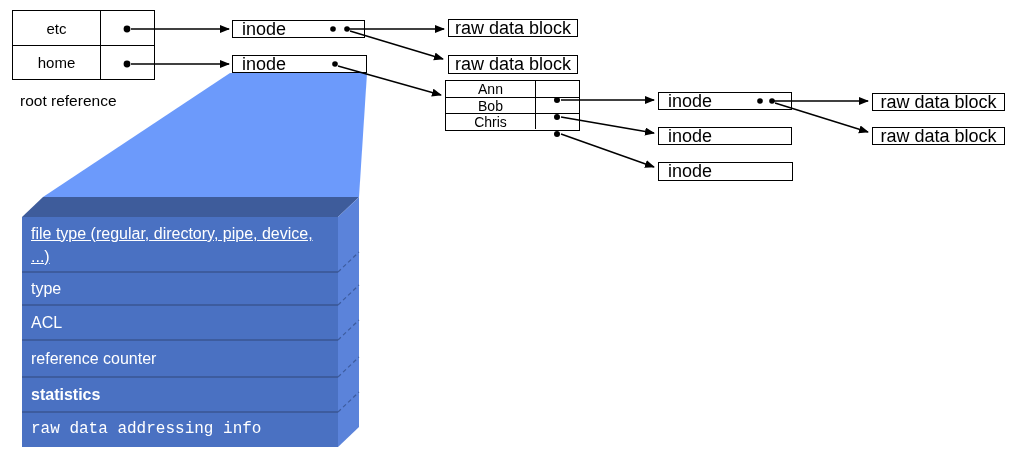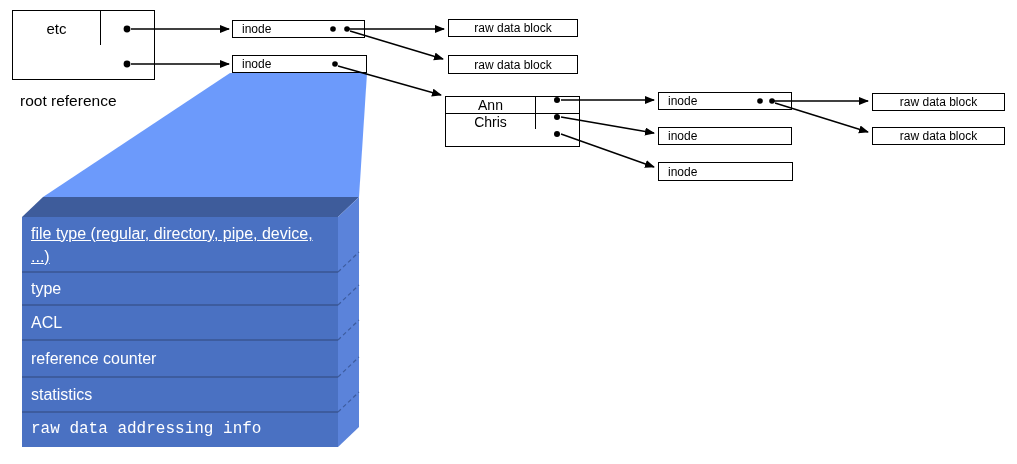--- a/index.html
+++ b/index.html
@@ -1,33 +1,33 @@
 <!DOCTYPE html>
 <html><head>
 <meta charset="utf-8">
 <title>Diagram</title>
 <style>
   html,body{margin:0;padding:0;background:#ffffff;}
   body{font-family:"Liberation Sans","DejaVu Sans",sans-serif;}
   .canvas{position:relative;width:1017px;height:464px;background:#ffffff;overflow:hidden;border-radius:16px;}
   .layer-svg{position:absolute;left:0;top:0;z-index:0;}
   .box{position:absolute;box-sizing:border-box;border:1.5px solid #000;background:transparent;
-       display:flex;align-items:center;font-size:12px;color:#000;z-index:2;}
+       display:flex;align-items:center;font-size:18px;color:#000;z-index:2;}
   .box.pad{padding-left:9px;}
   .box.center{justify-content:center;}
   .dirtable{position:absolute;box-sizing:border-box;border:1.5px solid #000;z-index:2;}
   .dirrow{display:flex;box-sizing:border-box;}
   .dirrow + .dirrow{border-top:1.5px solid #000;}
   .namecell{display:flex;align-items:center;justify-content:center;box-sizing:border-box;
             border-right:1.5px solid #000;}
   .ptrcell{flex:1;}
   .root-table{left:12px;top:10px;width:143px;height:70px;font-size:15px;}
   .root-table .dirrow{height:34px;}
   .root-table .namecell{width:88px;}
-  .home-table{left:445px;top:96px;width:135px;height:51px;font-size:14px;}
+  .home-table{left:445px;top:80px;width:135px;height:51px;font-size:14px;}
   .home-table .dirrow{height:16px;}
   .home-table .namecell{width:90px;}
   .caption{position:absolute;left:20px;top:92px;font-size:15.5px;color:#000;z-index:2;}
   .detail-row{position:absolute;left:22px;width:316px;box-sizing:border-box;color:#ffffff;
               font-size:16px;z-index:2;display:flex;align-items:center;padding-left:9px;
               padding-right:14px;line-height:23px;}
   .detail-row.first{align-items:flex-start;padding-top:5px;line-height:23px;}
 </style>
 </head>
 <body>
@@ -86,47 +86,55 @@
       <line x1="774" y1="101" x2="868" y2="101"></line>
       <line x1="775" y1="103" x2="868" y2="132"></line>
     </g>
   </svg>
 
   <div class="dirtable root-table">
     <div class="dirrow">
       <div class="namecell">etc</div>
       <div class="ptrcell"></div>
     </div>
+    <div class="dirrow">
+      <div class="namecell">home</div>
+      <div class="ptrcell"></div>
+    </div>
   </div>
   <div class="caption">root reference</div>
 
   <div class="box pad" style="left:232px;top:20px;width:133px;height:18px;">inode</div>
   <div class="box pad" style="left:232px;top:55px;width:135px;height:18px;">inode</div>
 
   <div class="box center" style="left:448px;top:19px;width:130px;height:18px;">raw data block</div>
   <div class="box center" style="left:448px;top:55px;width:130px;height:19px;">raw data block</div>
 
   <div class="dirtable home-table">
     <div class="dirrow">
       <div class="namecell">Ann</div>
+      <div class="ptrcell"></div>
+    </div>
+    <div class="dirrow">
+      <div class="namecell">Bob</div>
       <div class="ptrcell"></div>
     </div>
     <div class="dirrow">
       <div class="namecell">Chris</div>
       <div class="ptrcell"></div>
     </div>
   </div>
 
   <div class="box pad" style="left:658px;top:92px;width:134px;height:18px;">inode</div>
   <div class="box pad" style="left:658px;top:127px;width:134px;height:18px;">inode</div>
   <div class="box pad" style="left:658px;top:162px;width:135px;height:19px;">inode</div>
 
   <div class="box center" style="left:872px;top:93px;width:133px;height:18px;">raw data block</div>
   <div class="box center" style="left:872px;top:127px;width:133px;height:18px;">raw data block</div>
 
   <div class="detail-row first" style="top:217px;height:55px;text-decoration:underline;">file type (regular, directory, pipe, device, ...)</div>
   <div class="detail-row" style="top:272px;height:33px;">type</div>
   <div class="detail-row" style="top:305px;height:35px;">ACL</div>
   <div class="detail-row" style="top:340px;height:37px;">reference counter</div>
-  <div class="detail-row" style="top:377px;height:35px;">statistics</div>
+  <div class="detail-row" style="top:377px;height:35px;font-weight:bold;">statistics</div>
   <div class="detail-row" style="top:412px;height:35px;font-family:Liberation Mono, monospace;">raw data addressing info</div>
 
 </div>
 
 </body></html>

